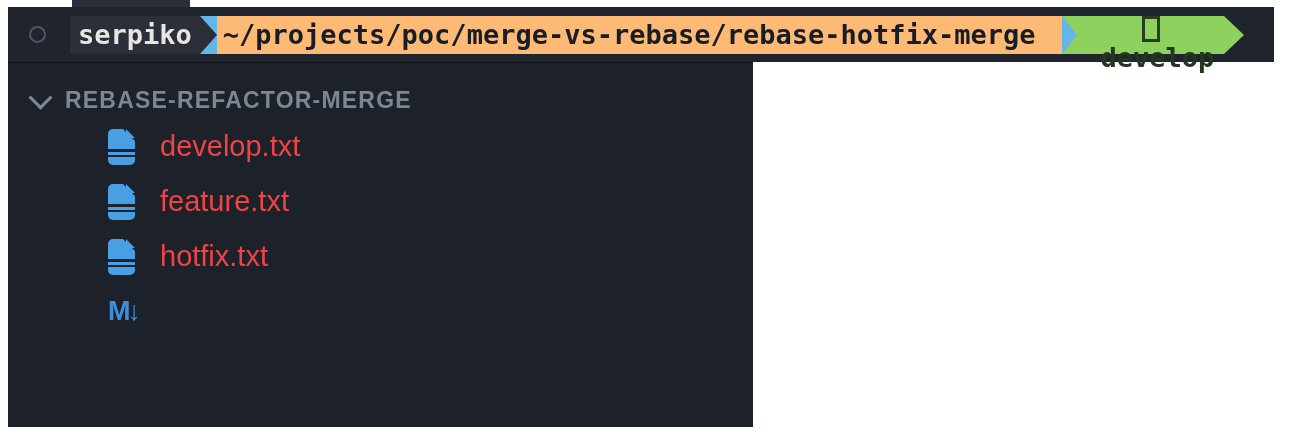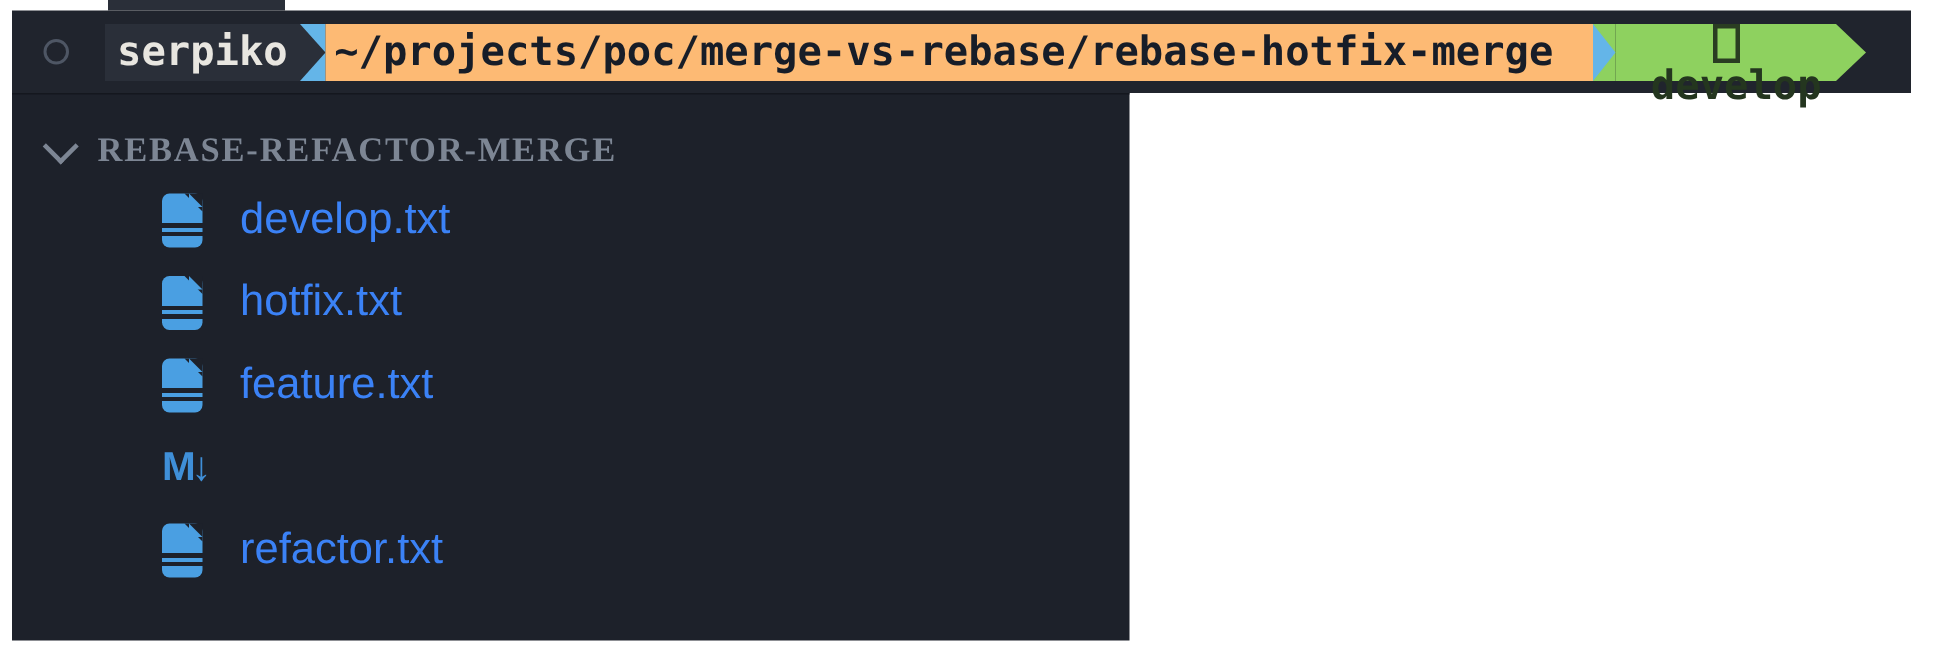--- a/index.html
+++ b/index.html
@@ -29,23 +29,23 @@
   .branch-glyph-box{display:inline-block;width:12px;height:20px;border:3px solid #2a3d22;
                     margin-right:13px;flex:none;}
 
   
   .explorer{position:absolute;left:8px;top:62px;width:745px;height:365px;background:#1d212a;
             border-top:1px solid #14171e;box-sizing:border-box;}
   .section-header{height:38px;margin-top:18px;display:flex;align-items:center;padding-left:24px;
                   cursor:pointer;}
   .chevron{width:14px;height:14px;border:solid #7d8694;border-width:0 3px 3px 0;
            transform:rotate(45deg) translate(-2px,-2px);margin-right:16px;flex:none;}
-  .section-label{color:#7d8694;font-size:23px;font-weight:700;letter-spacing:1.2px;font-family:Liberation Serif, serif;}
+  .section-label{color:#7d8694;font-size:23px;font-weight:700;letter-spacing:1.2px;}
   .file-row{height:55px;display:flex;align-items:center;padding-left:100px;cursor:pointer;}
-  .file-label{color:#3b82f6;font-size:29px;margin-left:18px;white-space:nowrap;}
+  .file-label{color:#ef4444;font-size:29px;margin-left:18px;white-space:nowrap;}
   .icon-slot{width:34px;display:flex;align-items:center;flex:none;}
   .icon-slot .doc{display:none;position:relative;width:27px;height:36px;border-radius:5px;
      background:linear-gradient(to bottom,#4a9fe2 0 55%,#1d212a 55% 63%,#4a9fe2 63% 71%,
                                 #1d212a 71% 79%,#4a9fe2 79% 100%);}
   .icon-slot .doc::before{content:"";position:absolute;top:0;right:0;width:0;height:0;
      border-top:12px solid #1d212a;border-left:12px solid transparent;}
   .icon-slot .doc::after{content:"";position:absolute;top:0;right:0;width:0;height:0;
      border-top:9px solid transparent;border-left:9px solid #4a9fe2;}
   .icon-slot .md{display:none;color:#3f8fd8;font-weight:700;font-size:27px;letter-spacing:-3px;
                  line-height:1;}
@@ -91,41 +91,34 @@
 
         </span>
         <span class="file-label">develop.txt</span>
       </div>
 
       <div class="file-row">
         <span class="icon-slot" data-icon="file-text-icon">
           <span class="doc"></span>
 
         </span>
-        <span class="file-label">hotfix.txt</span>
+        <span class="file-label">feature.txt</span>
       </div>
 
       <div class="file-row">
         <span class="icon-slot" data-icon="file-text-icon">
           <span class="doc"></span>
 
         </span>
-        <span class="file-label">feature.txt</span>
+        <span class="file-label">hotfix.txt</span>
       </div>
 
       <div class="file-row">
         <span class="icon-slot" data-icon="markdown-icon">
 
           <span class="md">M↓</span>
         </span>
       </div>
 
-      <div class="file-row">
-        <span class="icon-slot" data-icon="file-text-icon">
-          <span class="doc"></span>
-
-        </span>
-        <span class="file-label">refactor.txt</span>
-      </div>
 
     </div>
   </div>
 </div>
 
 </body></html>

